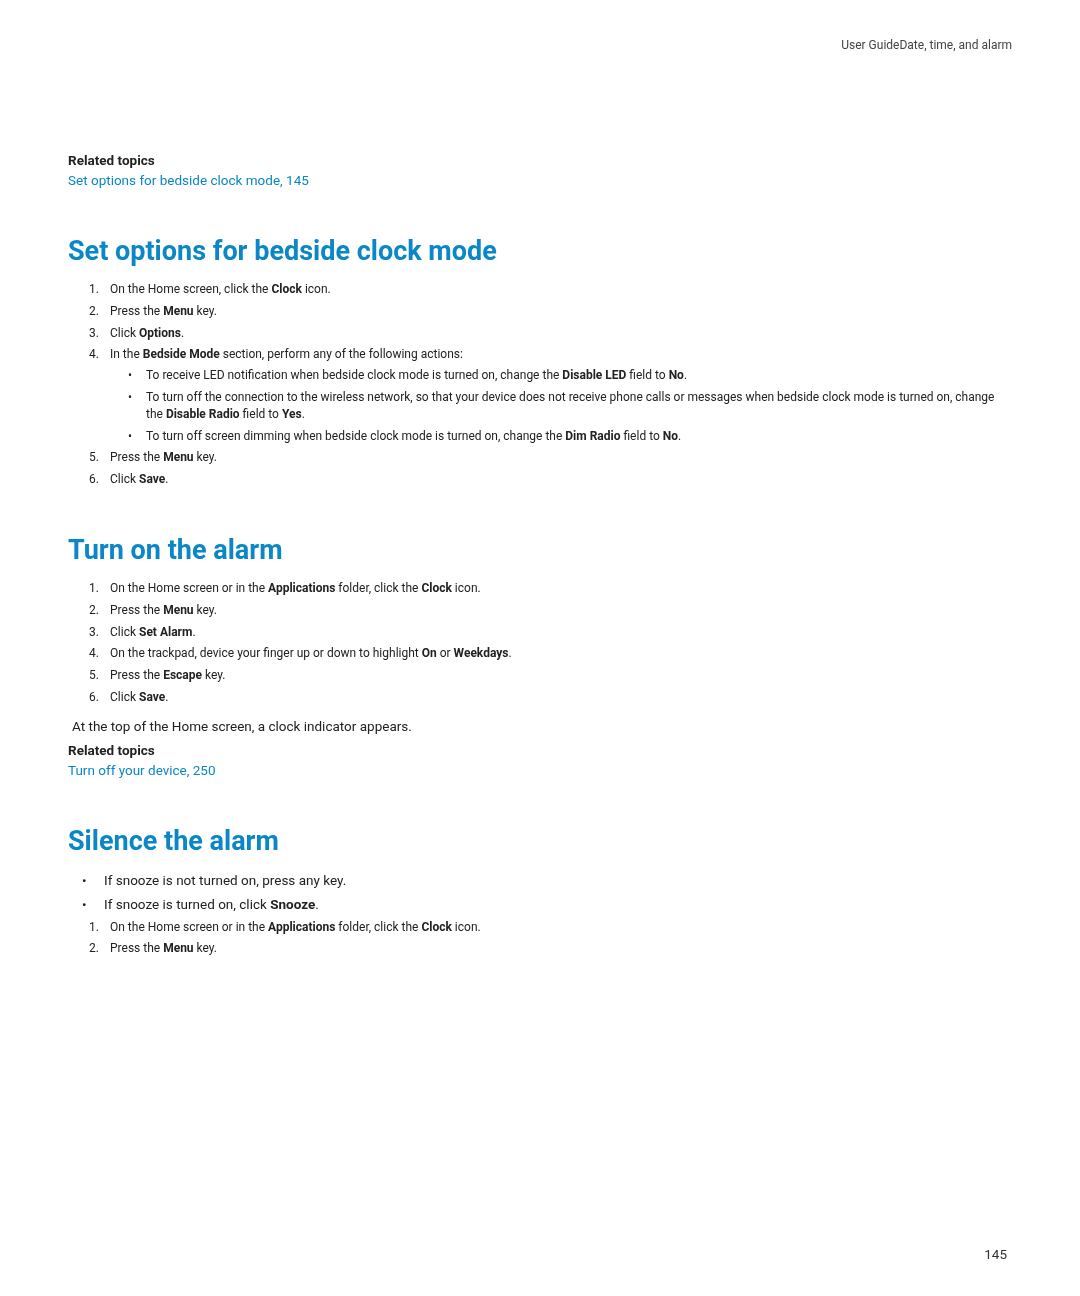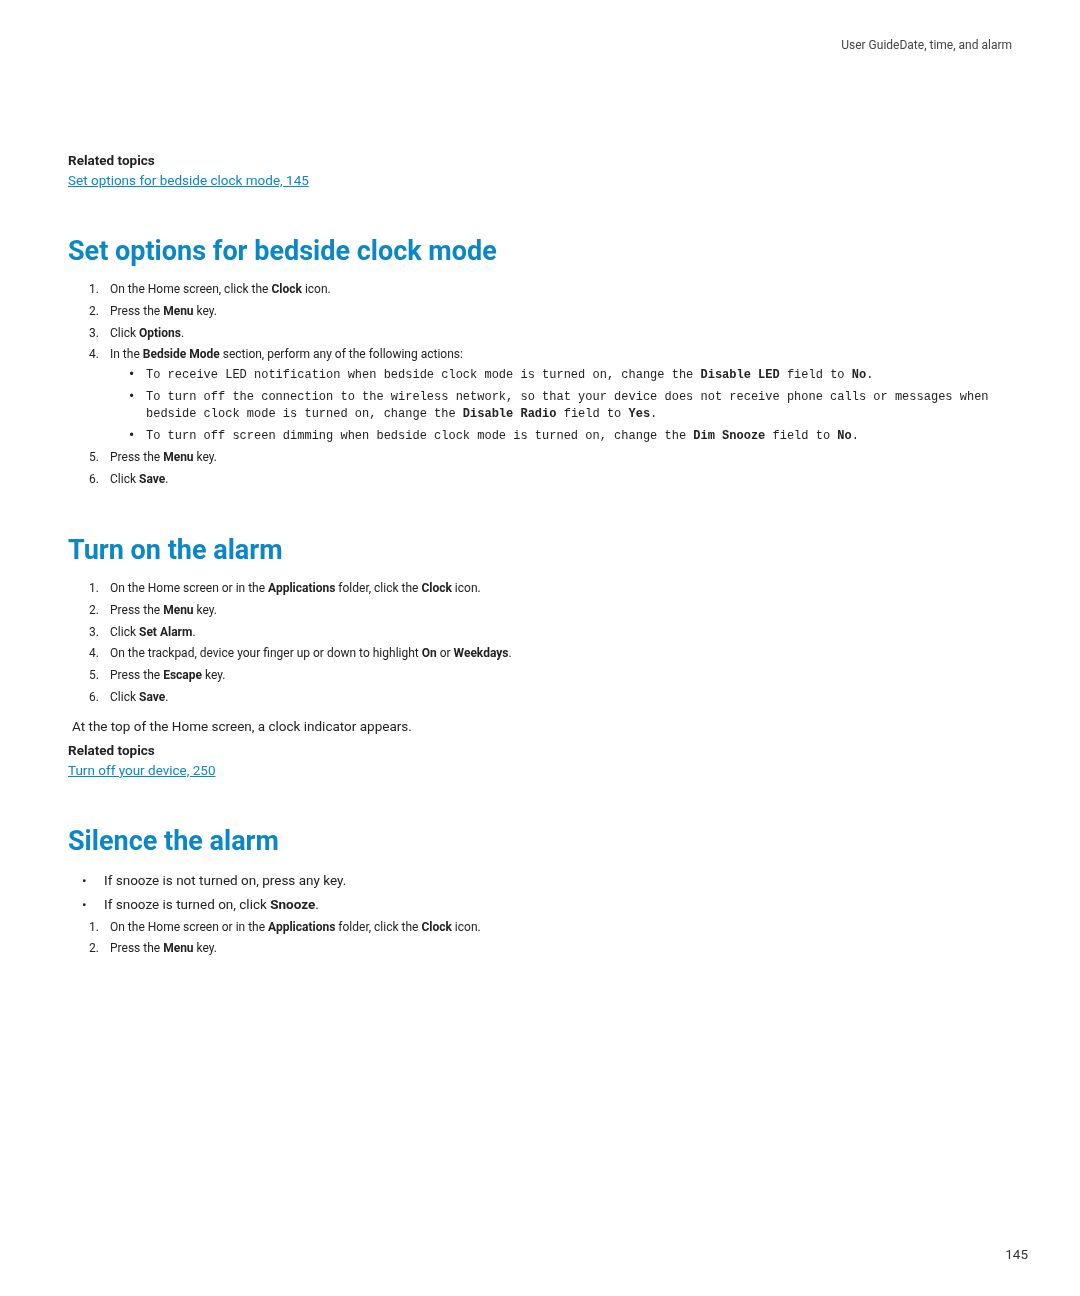--- a/index.html
+++ b/index.html
@@ -26,21 +26,20 @@
   .related-heading {
     font-weight: 700;
     font-size: 13.5px;
     color: #222;
     margin: 0 0 2px 0;
   }
   .related-link {
     color: #0b87c7;
     font-size: 13.5px;
     display: inline-block;
-    text-decoration: underline;
   }
   h1.section-heading {
     color: #0b87c7;
     font-weight: 700;
     font-size: 27px;
     margin: 46px 0 14px 0;
   }
   ol.steps {
     margin: 0;
     padding-left: 34px;
@@ -49,21 +48,20 @@
   }
   ol.steps > li {
     padding-left: 8px;
     margin-bottom: 5px;
     line-height: 1.4;
   }
   ul.sub {
     list-style: none;
     margin: 4px 0 0 0;
     padding-left: 18px;
-    font-family: Liberation Mono, monospace;
   }
   ul.sub > li {
     position: relative;
     padding-left: 18px;
     margin-bottom: 5px;
     line-height: 1.4;
   }
   ul.sub > li::before {
     content: "•";
     position: absolute;
@@ -93,21 +91,21 @@
   }
   .note {
     font-size: 13.5px;
     color: #222;
     margin: 12px 0 8px 4px;
   }
   b { font-weight: 700; }
   .page-number {
     position: absolute;
     bottom: 34px;
-    right: 52px;
+    right: 73px;
     font-size: 13.5px;
     color: #333;
   }
   .section-block { margin-bottom: 30px; }
 </style>
 </head>
 <body>
 
 <div class="page">
 
@@ -124,21 +122,21 @@
   <h1 class="section-heading">Set options for bedside clock mode</h1>
   <ol class="steps">
     <li><span>On the Home screen, click the </span><b>Clock</b><span> icon.</span></li>
     <li><span>Press the </span><b>Menu</b><span> key.</span></li>
     <li><span>Click </span><b>Options</b><span>.</span></li>
     <li>
       <span>In the </span><b>Bedside Mode</b><span> section, perform any of the following actions:</span>
       <ul class="sub">
         <li><span>To receive LED notification when bedside clock mode is turned on, change the </span><b>Disable LED</b><span> field to </span><b>No</b><span>.</span></li>
         <li><span>To turn off the connection to the wireless network, so that your device does not receive phone calls or messages when bedside clock mode is turned on, change the </span><b>Disable Radio</b><span> field to </span><b>Yes</b><span>.</span></li>
-        <li><span>To turn off screen dimming when bedside clock mode is turned on, change the </span><b>Dim Snooze</b><span> field to </span><b>No</b><span>.</span></li>
+        <li><span>To turn off screen dimming when bedside clock mode is turned on, change the </span><b>Dim Radio</b><span> field to </span><b>No</b><span>.</span></li>
       </ul>
     </li>
     <li><span>Press the </span><b>Menu</b><span> key.</span></li>
     <li><span>Click </span><b>Save</b><span>.</span></li>
   </ol>
 
   <h1 class="section-heading">Turn on the alarm</h1>
   <ol class="steps">
     <li><span>On the Home screen or in the </span><b>Applications</b><span> folder, click the </span><b>Clock</b><span> icon.</span></li>
     <li><span>Press the </span><b>Menu</b><span> key.</span></li>

